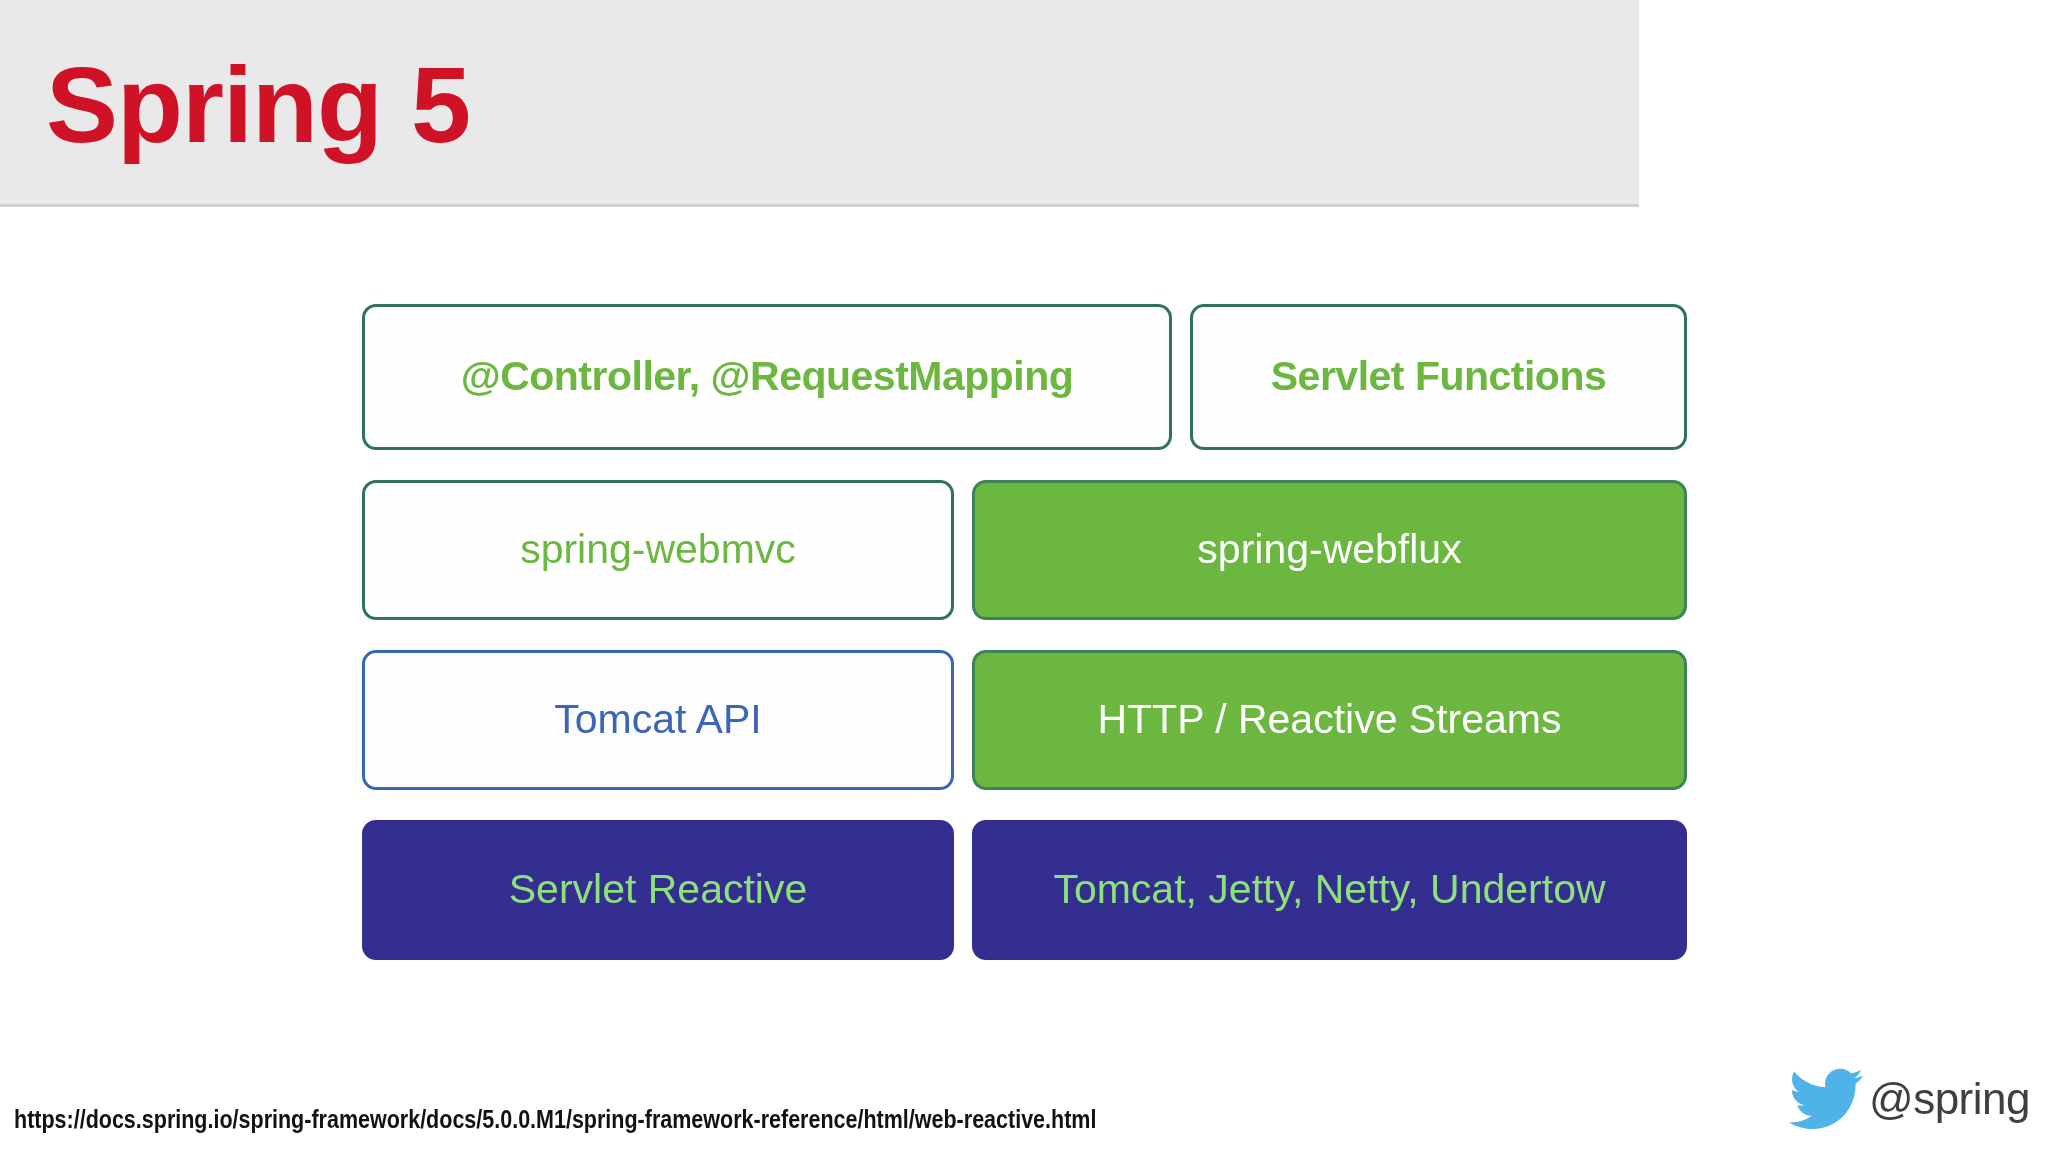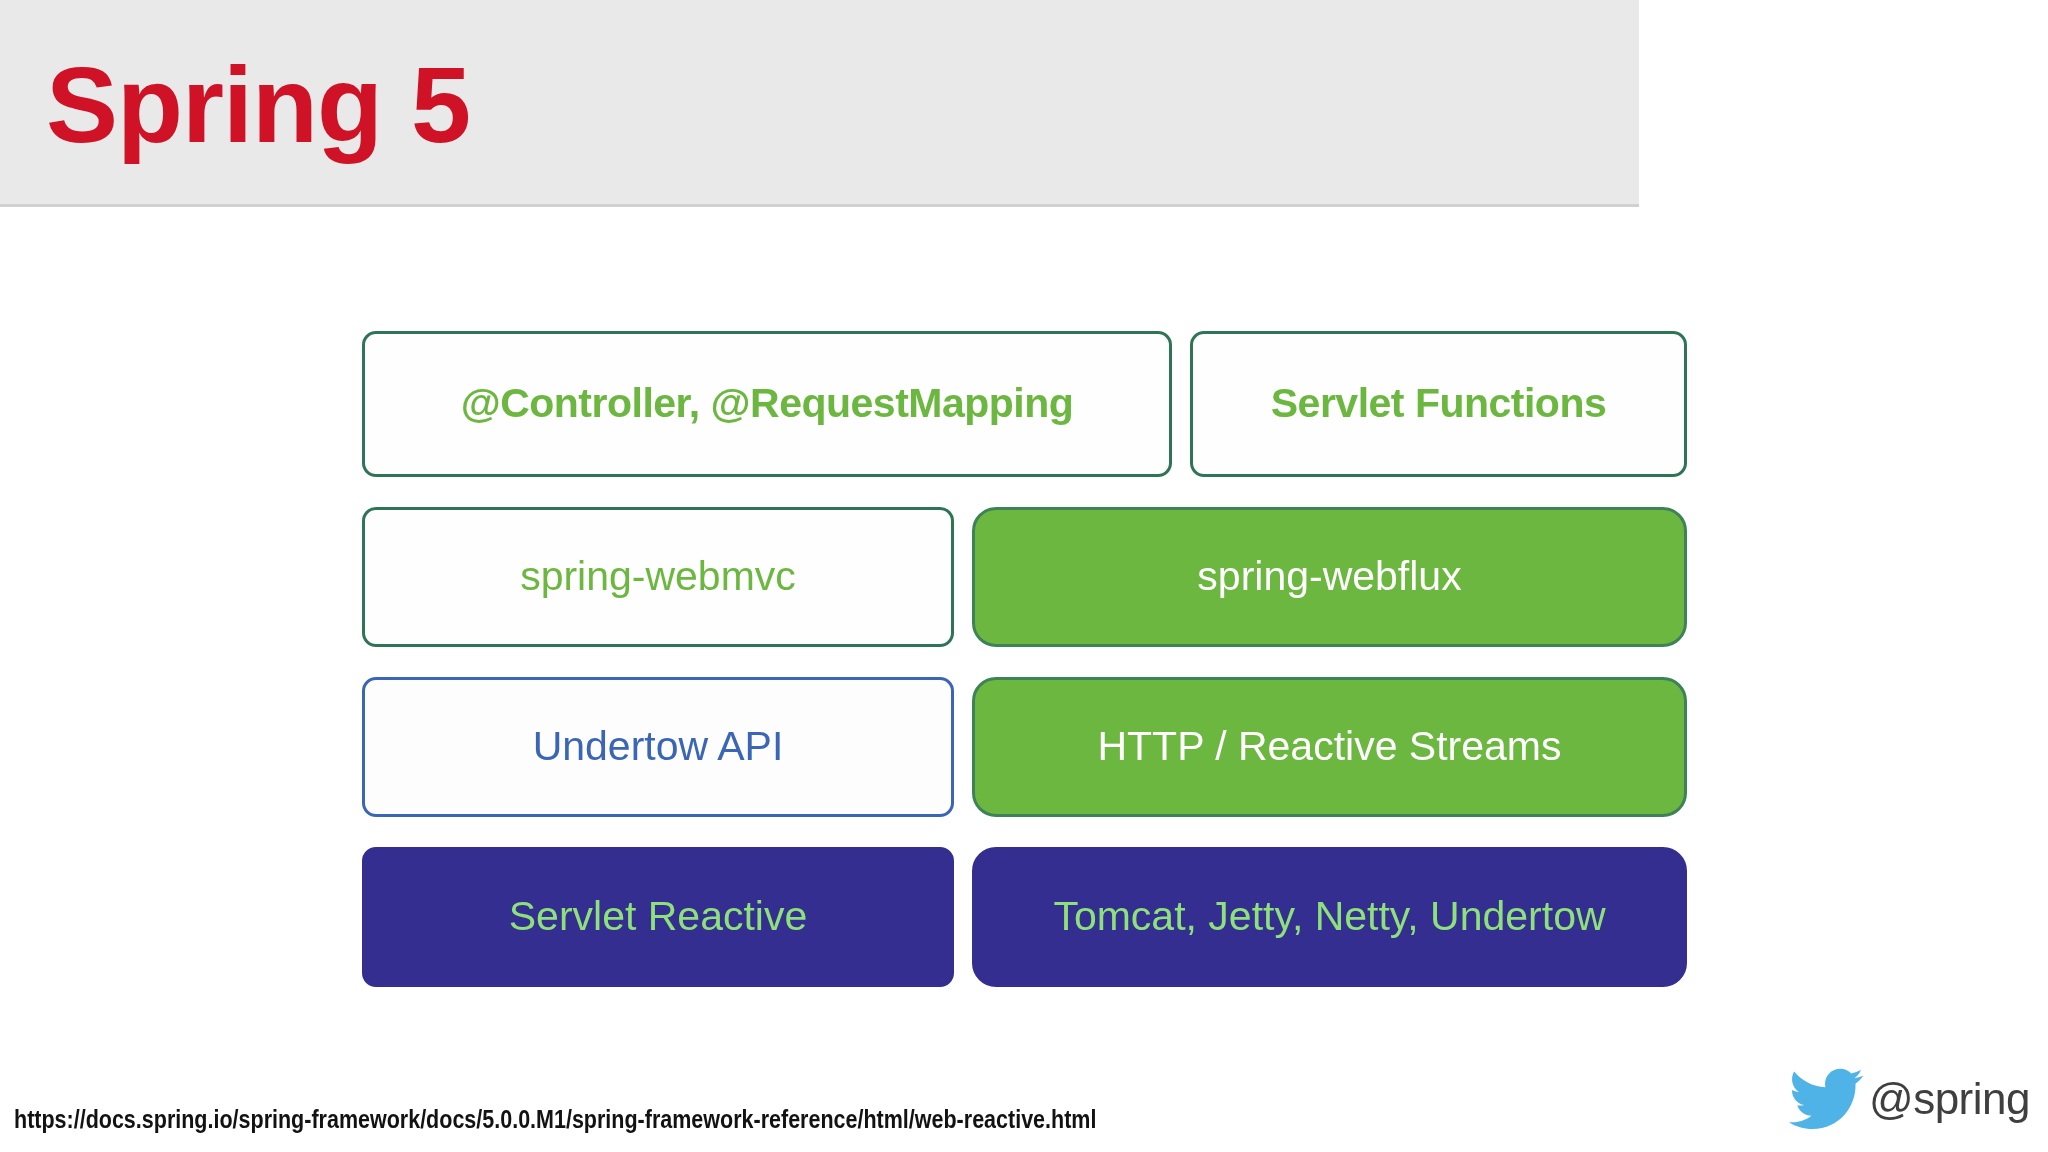--- a/index.html
+++ b/index.html
@@ -35,21 +35,21 @@
     letter-spacing: -1px;
     color: #cf1225;
     line-height: 1.05;
     white-space: nowrap;
   }
 
   
   .diagram {
     position: absolute;
     left: 362px;
-    top: 331px;
+    top: 304px;
     width: 1325px;
   }
   .row {
     display: flex;
     align-items: stretch;
     width: 100%;
   }
   .row + .row {
     margin-top: 30px;
   }
@@ -68,21 +68,21 @@
   .row-stack .cell { height: 140px; }
 
   
   .cell-top-left  { width: 810px; }
   .gap-top        { width: 18px; flex: none; }
   .cell-top-right { flex: 1 1 auto; }
 
   
   .cell-left  { width: 592px; flex: none; }
   .gap        { width: 18px; flex: none; }
-  .cell-right { flex: 1 1 auto; border-radius: 24px; }
+  .cell-right { flex: 1 1 auto; }
 
   
   .v-outline-green {
     background: #fdfefd;
     border: 3px solid #2f7456;
     color: #6cb740;
   }
   .v-outline-blue {
     background: #fdfdfe;
     border: 3px solid #3a66b5;
@@ -168,21 +168,21 @@
       <span>spring-webmvc</span>
     </div>
     <div class="gap"></div>
     <div class="cell cell-right v-solid-green t-reg">
       <span>spring-webflux</span>
     </div>
   </div>
 
   <div class="row row-stack">
     <div class="cell cell-left v-outline-blue t-reg">
-      <span>Undertow API</span>
+      <span>Tomcat API</span>
     </div>
     <div class="gap"></div>
     <div class="cell cell-right v-solid-green t-reg">
       <span>HTTP / Reactive Streams</span>
     </div>
   </div>
 
   <div class="row row-stack">
     <div class="cell cell-left v-solid-indigo t-reg">
       <span>Servlet Reactive</span>

